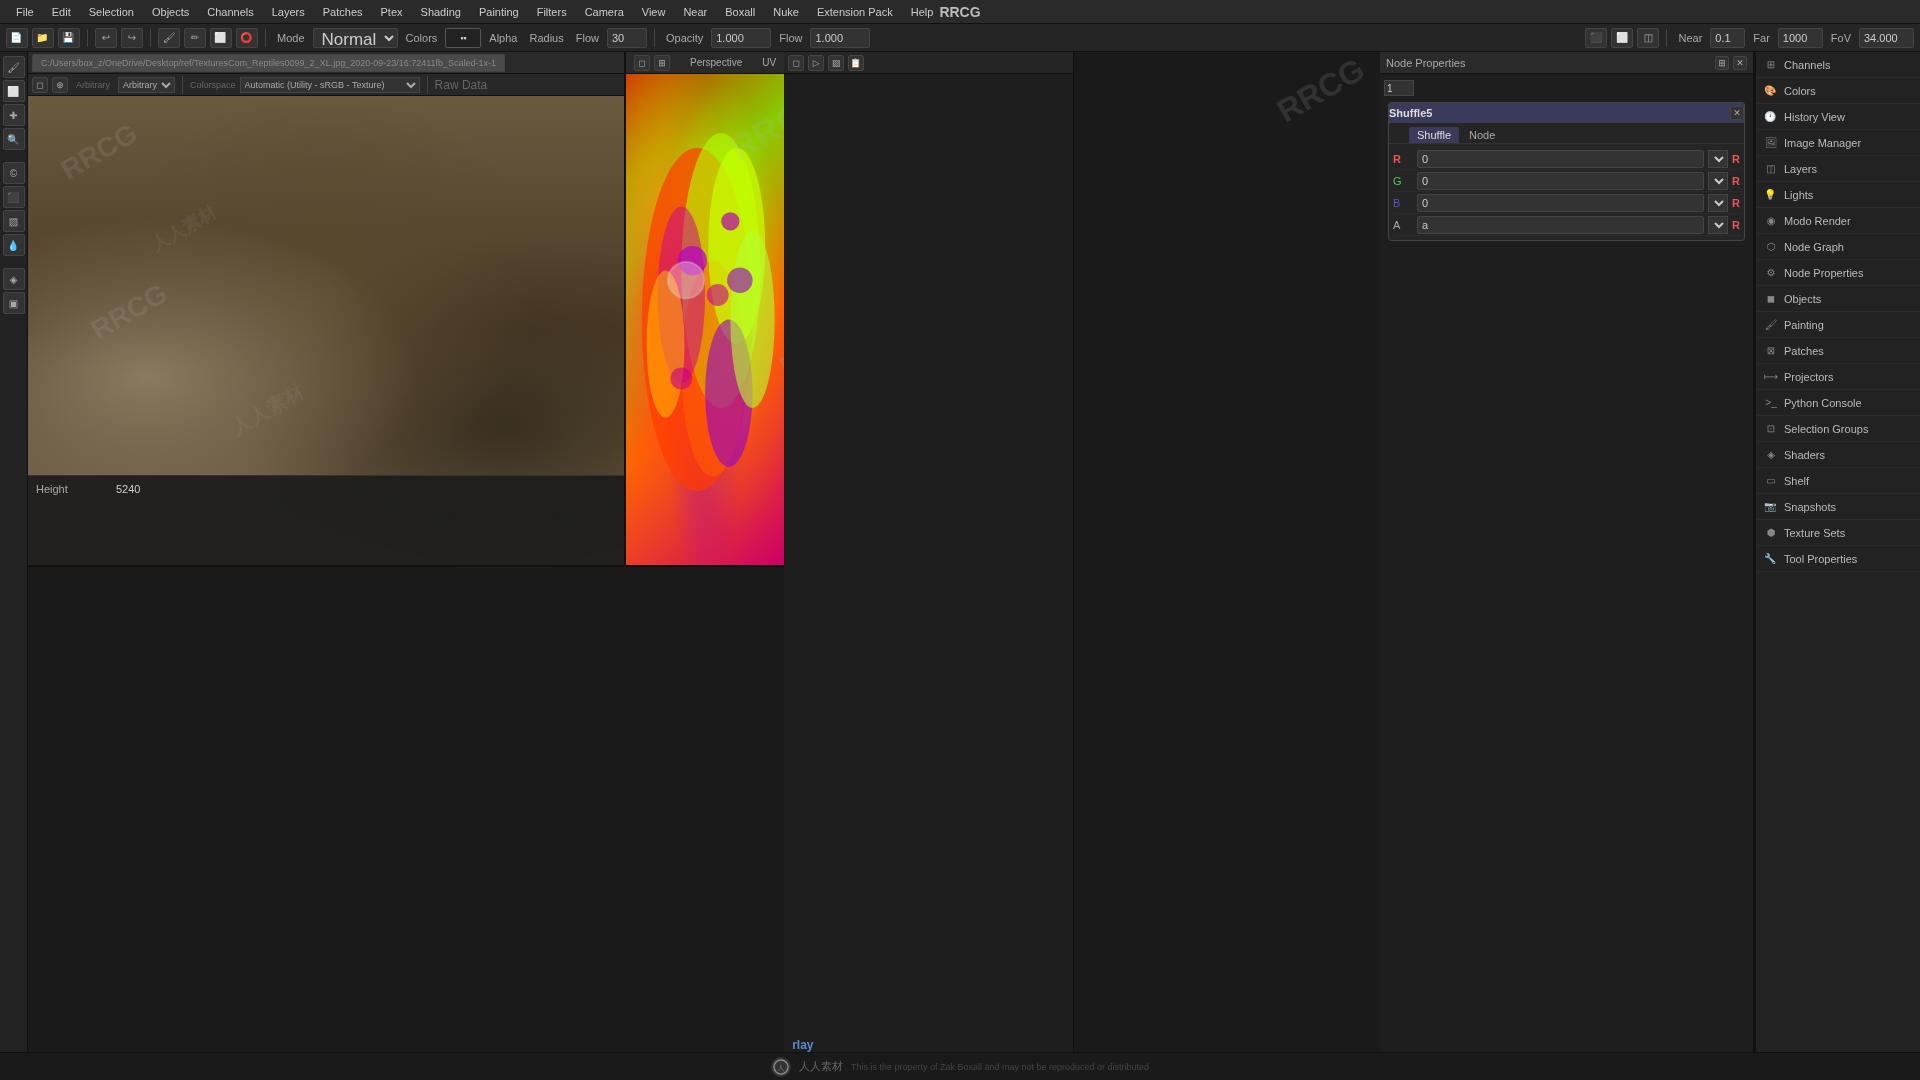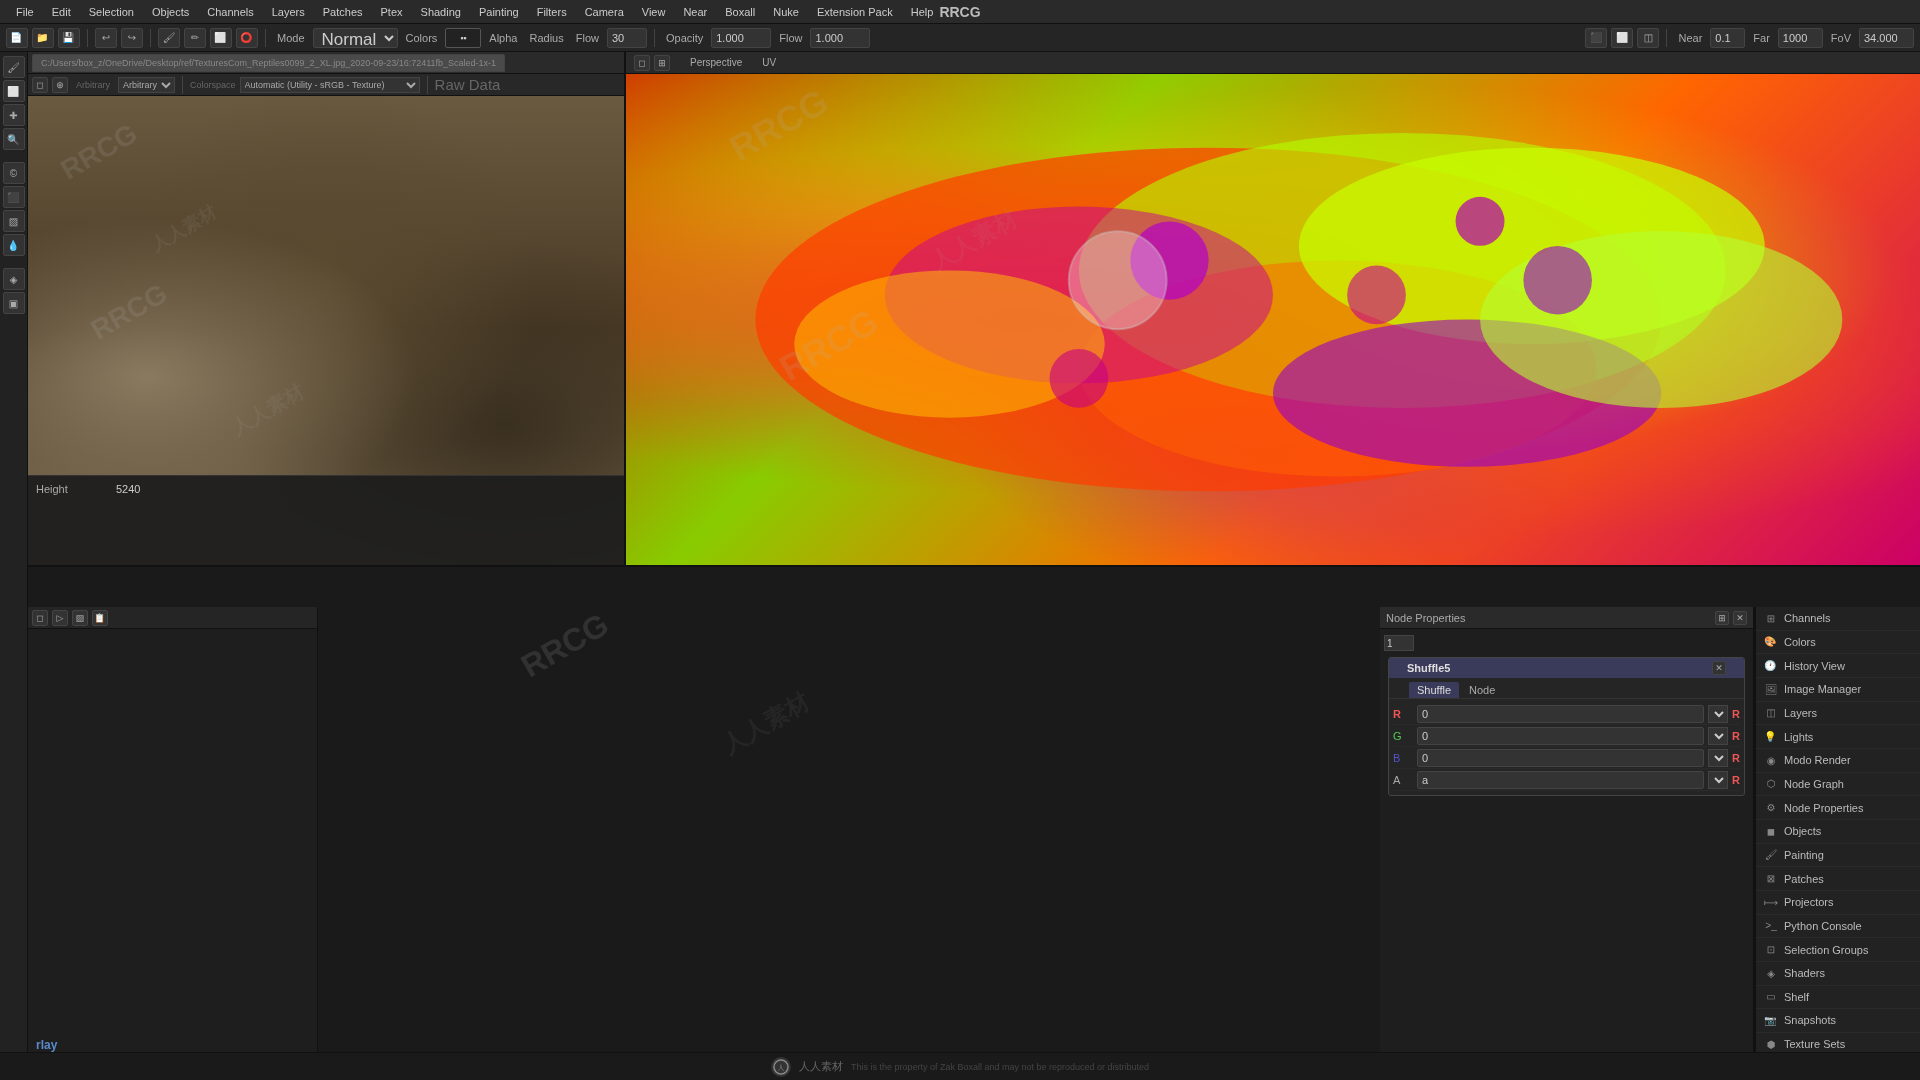--- a/index.html
+++ b/index.html
@@ -124,23 +124,21 @@
       align-items: center;
       justify-content: center;
       font-size: 10px;
       color: #aaa;
     }
 
     
     #content-area {
       flex: 1;
       display: flex;
-      flex-direction: column;
       overflow: hidden;
-      gap: 40px;
     }
 
     
     #top-section {
       display: flex;
       height: 515px;
       border-bottom: 2px solid #111;
     }
 
     
@@ -392,21 +390,21 @@
 
     
     #shuffle-node-panel {
       background: #252525;
       border: 1px solid #444;
       border-radius: 3px;
       margin: 4px;
     }
     #shuffle-header {
       background: #3a3a5a;
-      padding: 3px 18px;
+      padding: 3px 0;
       display: flex;
       align-items: center;
       justify-content: space-between;
       border-radius: 2px 2px 0 0;
     }
     #shuffle-tabs {
       display: flex;
       gap: 2px;
       padding: 4px 4px 0;
       border-bottom: 1px solid #333;
@@ -551,21 +549,21 @@
           <span style="color:#666;font-size:9px;margin:0 4px;">Arbitrary</span>
           <select style="height:16px;background:#333;border:1px solid #444;color:#aaa;font-size:9px;">
             <option>Arbitrary</option>
           </select>
           <div class="toolbar-sep"></div>
           <span style="color:#666;font-size:9px;">Colorspace</span>
           <select style="height:16px;background:#333;border:1px solid #444;color:#aaa;font-size:9px;width:180px;">
             <option>Automatic (Utility - sRGB - Texture)</option>
           </select>
           <div class="toolbar-sep"></div>
-          <span style="color:#666;font-size:15px;">Raw Data</span>
+          <span style="color:#666;font-size:12px;">Raw Data</span>
         </div>
         <div id="left-image-content">
 
           <div id="croc-real">
 
             <div class="watermark" style="top:40px;left:30px;font-size:28px;">RRCG</div>
             <div class="watermark" style="top:120px;left:120px;font-size:18px;color:rgba(180,180,180,0.1);">人人素材</div>
             <div class="watermark" style="top:200px;left:60px;font-size:28px;">RRCG</div>
             <div class="watermark" style="top:300px;left:200px;font-size:20px;color:rgba(180,180,180,0.1);">人人素材</div>
           </div>

